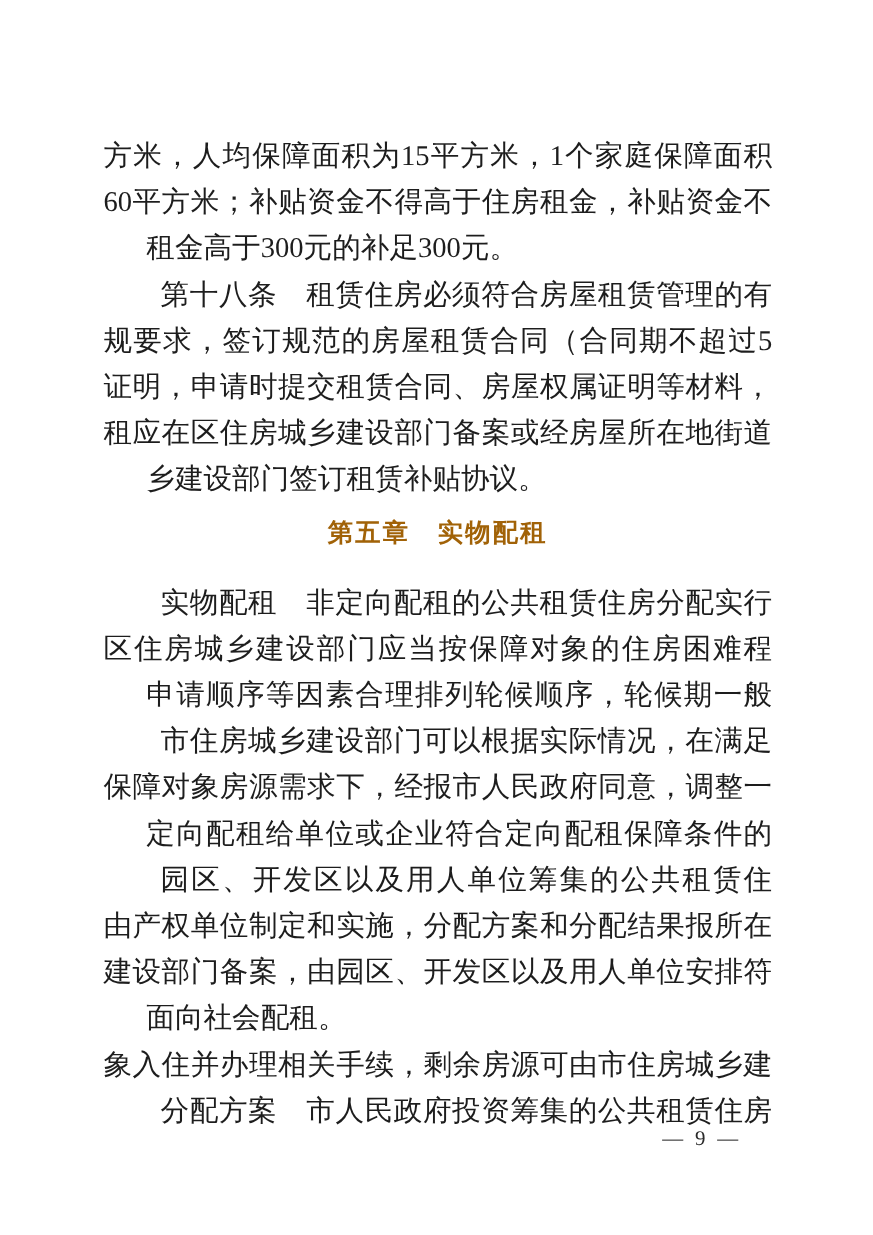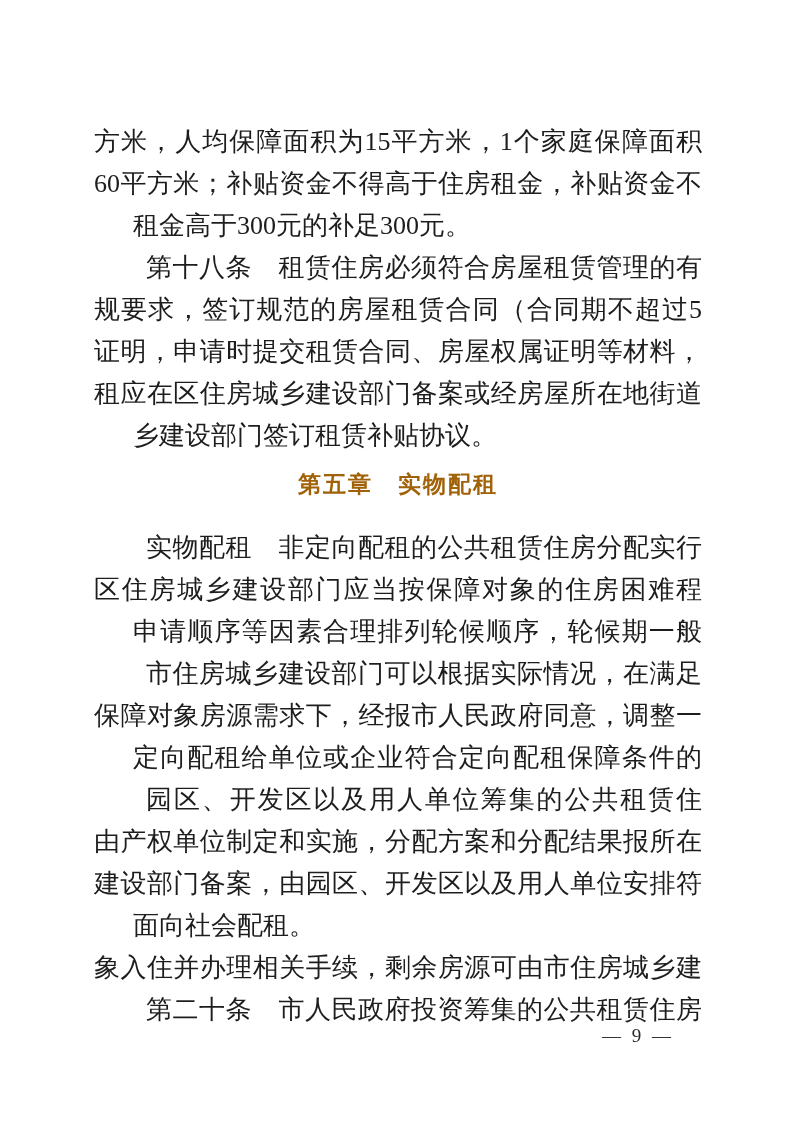--- a/index.html
+++ b/index.html
@@ -93,17 +93,17 @@
         <div class="line end">定向配租给单位或企业符合定向配租保障条件的职工。</div>
       </div>
       <div class="para">
         <div class="line indent">园区、开发区以及用人单位筹集的公共租赁住房，分配方案</div>
         <div class="line">由产权单位制定和实施，分配方案和分配结果报所在区住房城乡</div>
         <div class="line">建设部门备案，由园区、开发区以及用人单位安排符合标准的对</div>
         <div class="line end">面向社会配租。</div>
         <div class="line">象入住并办理相关手续，剩余房源可由市住房城乡建设部门统筹</div>
       </div>
       <div class="para">
-        <div class="line indent"><span class="term">第二十条</span>　市人民政府投资筹集的公共租赁住房由市住房城</div>
+        <div class="line indent"><span class="term">分配方案</span>　市人民政府投资筹集的公共租赁住房由市住房城</div>
       </div>
     </div>
   <div class="page-number">— 9 —</div>
 </div>
 
 </body></html>

